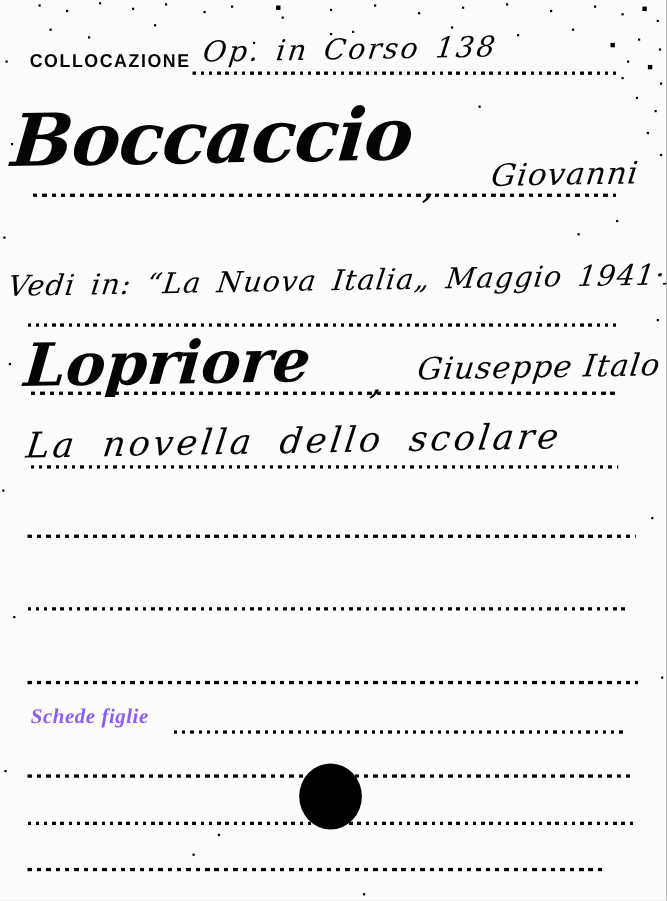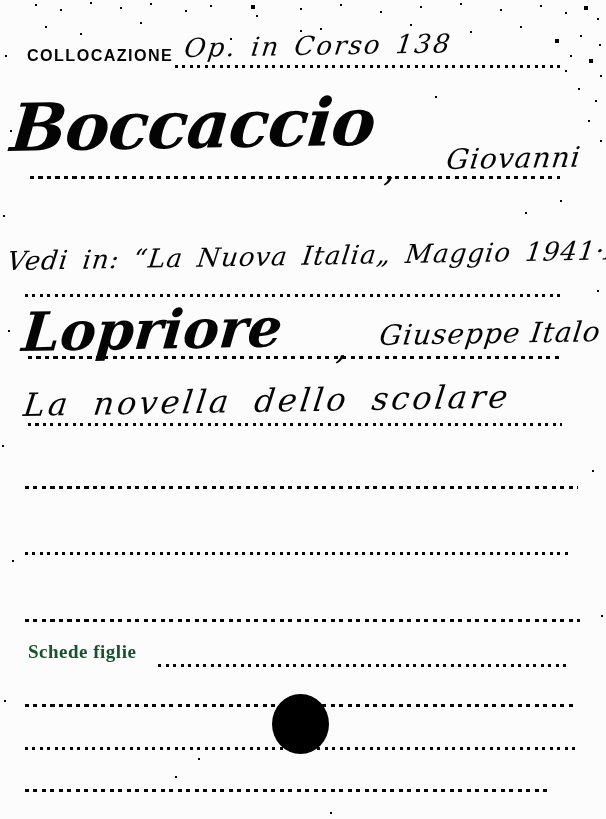--- a/index.html
+++ b/index.html
@@ -16,21 +16,21 @@
   }
   .dotl.alt{ background-image:repeating-linear-gradient(90deg,#050505 0 4px,transparent 4px 8.5px); }
   
   .printlabel{
     position:absolute; font-family:"Liberation Sans", sans-serif;
     font-weight:700; font-size:17px; letter-spacing:1.5px; color:#060606;
     transform:scaleX(.95); transform-origin:left;
   }
   .printlabel-italic{
     position:absolute; font-family:"Liberation Serif", serif;
-    font-weight:700; font-size:19px; letter-spacing:.5px; color:#14532d;
+    font-style:italic; font-weight:700; font-size:19px; letter-spacing:.5px; color:#8b5cf6;
   }
   
   .hw{
     position:absolute; font-family:"DejaVu Serif", serif;
     font-style:italic; color:#040404; white-space:nowrap; line-height:1;
   }
   .hw-big{ font-weight:700; transform:skewX(-6deg) rotate(-1deg); transform-origin:left bottom; }
   .hw-sm{ transform:skewX(-8deg) rotate(-1deg); transform-origin:left bottom; }
   .era-overline{ text-decoration:overline; }
   

